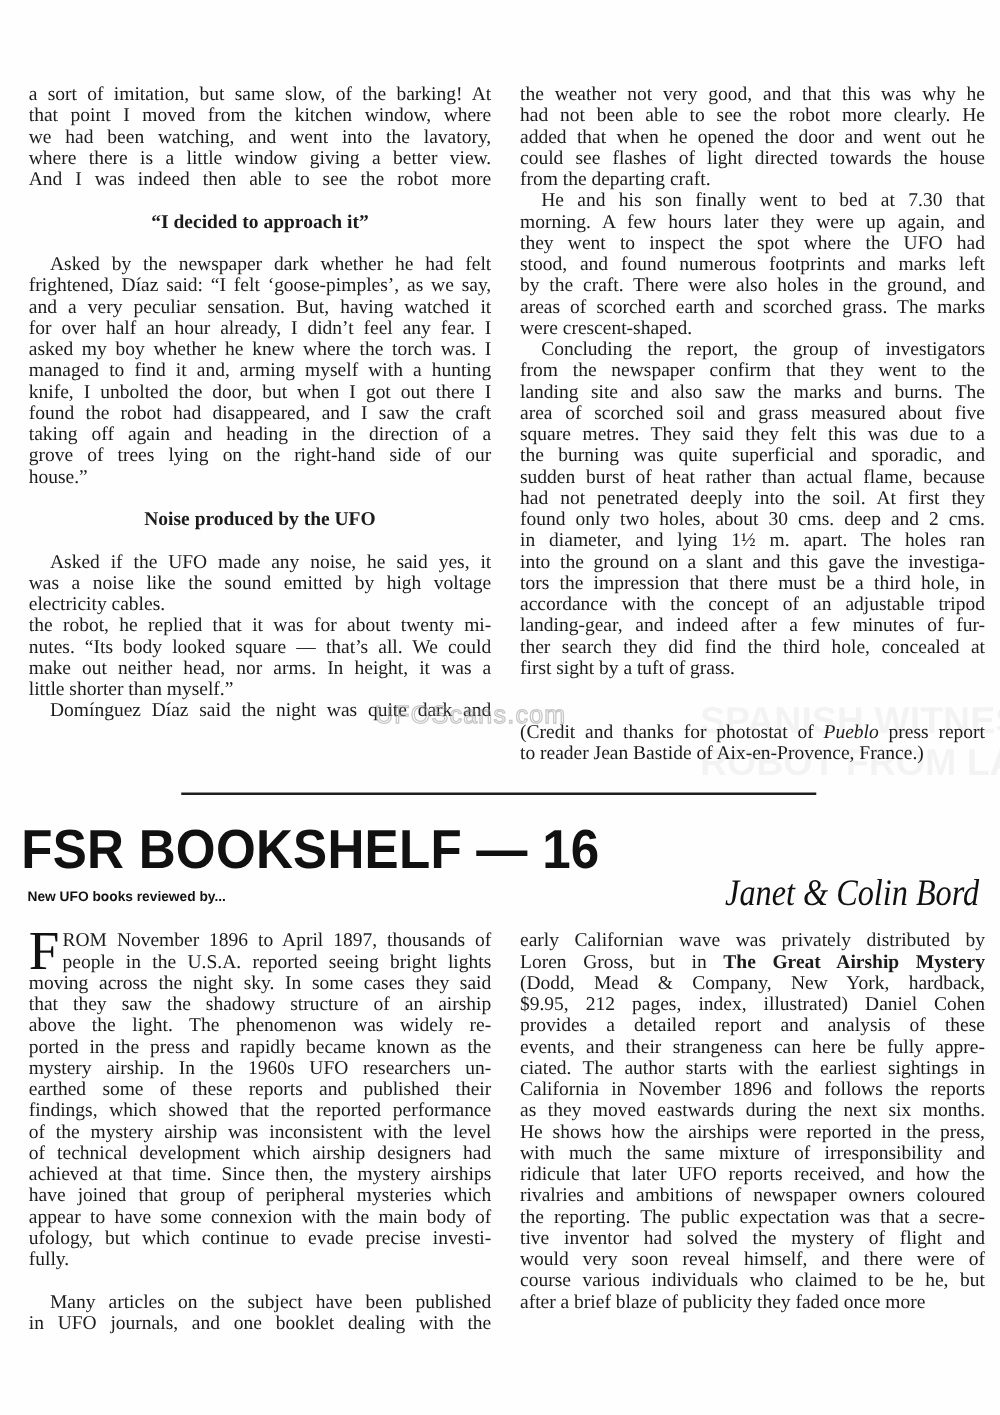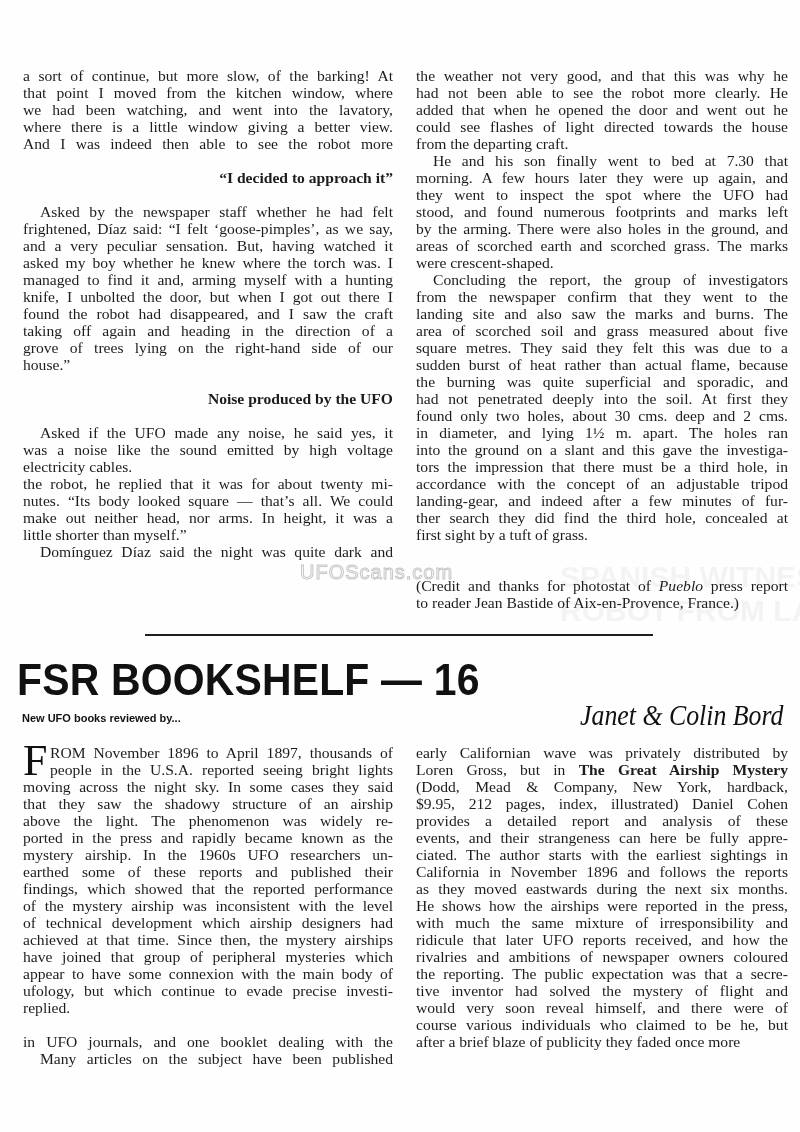--- a/index.html
+++ b/index.html
@@ -41,21 +41,21 @@
     }
     .line.indent {
       padding-left: 17px;
     }
     .blank {
       display: block;
       height: 17px;
     }
     .subhead {
       display: block;
-      text-align: right;
+      text-align: center;
       font-weight: bold;
       height: 17px;
       white-space: nowrap;
     }
     .bold-inline { font-weight: bold; }
     .ital-inline { font-style: italic; }
 
     
     .rule {
       position: absolute;
@@ -152,33 +152,34 @@
 </head>
 <body>
 
 <div class="bleed">
   <div>SPANISH WITNESS</div>
   <div>ROBOT FROM LANDED UFO</div>
 </div>
 
 <div class="col col-top-left">
   <div>
-    <span class="line">a sort of continue, but more slow, of the barking! At</span>
+    <span class="line">a sort of imitation, but same slow, of the barking! At</span>
     <span class="line">that point I moved from the kitchen window, where</span>
     <span class="line">we had been watching, and went into the lavatory,</span>
     <span class="line">where there is a little window giving a better view.</span>
     <span class="line">And I was indeed then able to see the robot more</span>
   </div>
   <span class="blank"></span>
   <span class="subhead">“I decided to approach it”</span>
   <span class="blank"></span>
   <div>
-    <span class="line indent">Asked by the newspaper staff whether he had felt</span>
+    <span class="line indent">Asked by the newspaper dark whether he had felt</span>
     <span class="line">frightened, Díaz said: “I felt ‘goose-pimples’, as we say,</span>
     <span class="line">and a very peculiar sensation. But, having watched it</span>
+    <span class="line">for over half an hour already, I didn’t feel any fear. I</span>
     <span class="line">asked my boy whether he knew where the torch was. I</span>
     <span class="line">managed to find it and, arming myself with a hunting</span>
     <span class="line">knife, I unbolted the door, but when I got out there I</span>
     <span class="line">found the robot had disappeared, and I saw the craft</span>
     <span class="line">taking off again and heading in the direction of a</span>
     <span class="line">grove of trees lying on the right-hand side of our</span>
     <span class="line last">house.”</span>
   </div>
   <span class="blank"></span>
   <span class="subhead">Noise produced by the UFO</span>
@@ -205,32 +206,32 @@
     <span class="line">had not been able to see the robot more clearly. He</span>
     <span class="line">added that when he opened the door and went out he</span>
     <span class="line">could see flashes of light directed towards the house</span>
     <span class="line last">from the departing craft.</span>
   </div>
   <div>
     <span class="line indent">He and his son finally went to bed at 7.30 that</span>
     <span class="line">morning. A few hours later they were up again, and</span>
     <span class="line">they went to inspect the spot where the UFO had</span>
     <span class="line">stood, and found numerous footprints and marks left</span>
-    <span class="line">by the arming. There were also holes in the ground, and</span>
+    <span class="line">by the craft. There were also holes in the ground, and</span>
     <span class="line">areas of scorched earth and scorched grass. The marks</span>
     <span class="line last">were crescent-shaped.</span>
   </div>
   <div>
     <span class="line indent">Concluding the report, the group of investigators</span>
     <span class="line">from the newspaper confirm that they went to the</span>
     <span class="line">landing site and also saw the marks and burns. The</span>
     <span class="line">area of scorched soil and grass measured about five</span>
     <span class="line">square metres. They said they felt this was due to a</span>
+    <span class="line">the burning was quite superficial and sporadic, and</span>
     <span class="line">sudden burst of heat rather than actual flame, because</span>
-    <span class="line">the burning was quite superficial and sporadic, and</span>
     <span class="line">had not penetrated deeply into the soil. At first they</span>
     <span class="line">found only two holes, about 30 cms. deep and 2 cms.</span>
     <span class="line">in diameter, and lying 1½ m. apart. The holes ran</span>
     <span class="line">into the ground on a slant and this gave the investiga-</span>
     <span class="line">tors the impression that there must be a third hole, in</span>
     <span class="line">accordance with the concept of an adjustable tripod</span>
     <span class="line">landing-gear, and indeed after a few minutes of fur-</span>
     <span class="line">ther search they did find the third hole, concealed at</span>
     <span class="line last">first sight by a tuft of grass.</span>
   </div>
@@ -261,26 +262,26 @@
     <span class="line">ported in the press and rapidly became known as the</span>
     <span class="line">mystery airship. In the 1960s UFO researchers un-</span>
     <span class="line">earthed some of these reports and published their</span>
     <span class="line">findings, which showed that the reported performance</span>
     <span class="line">of the mystery airship was inconsistent with the level</span>
     <span class="line">of technical development which airship designers had</span>
     <span class="line">achieved at that time. Since then, the mystery airships</span>
     <span class="line">have joined that group of peripheral mysteries which</span>
     <span class="line">appear to have some connexion with the main body of</span>
     <span class="line">ufology, but which continue to evade precise investi-</span>
-    <span class="line last">replied.</span>
-  </div>
-  <span class="blank"></span>
-  <div>
+    <span class="line last">fully.</span>
+  </div>
+  <span class="blank"></span>
+  <div>
+    <span class="line indent">Many articles on the subject have been published</span>
     <span class="line">in UFO journals, and one booklet dealing with the</span>
-    <span class="line indent">Many articles on the subject have been published</span>
   </div>
 </div>
 
 <div class="col col-bot-right">
   <div>
     <span class="line">early Californian wave was privately distributed by</span>
     <span class="line"><span>Loren Gross, but in </span><span class="bold-inline">The Great Airship Mystery</span></span>
     <span class="line">(Dodd, Mead &amp; Company, New York, hardback,</span>
     <span class="line">$9.95, 212 pages, index, illustrated) Daniel Cohen</span>
     <span class="line">provides a detailed report and analysis of these</span>

